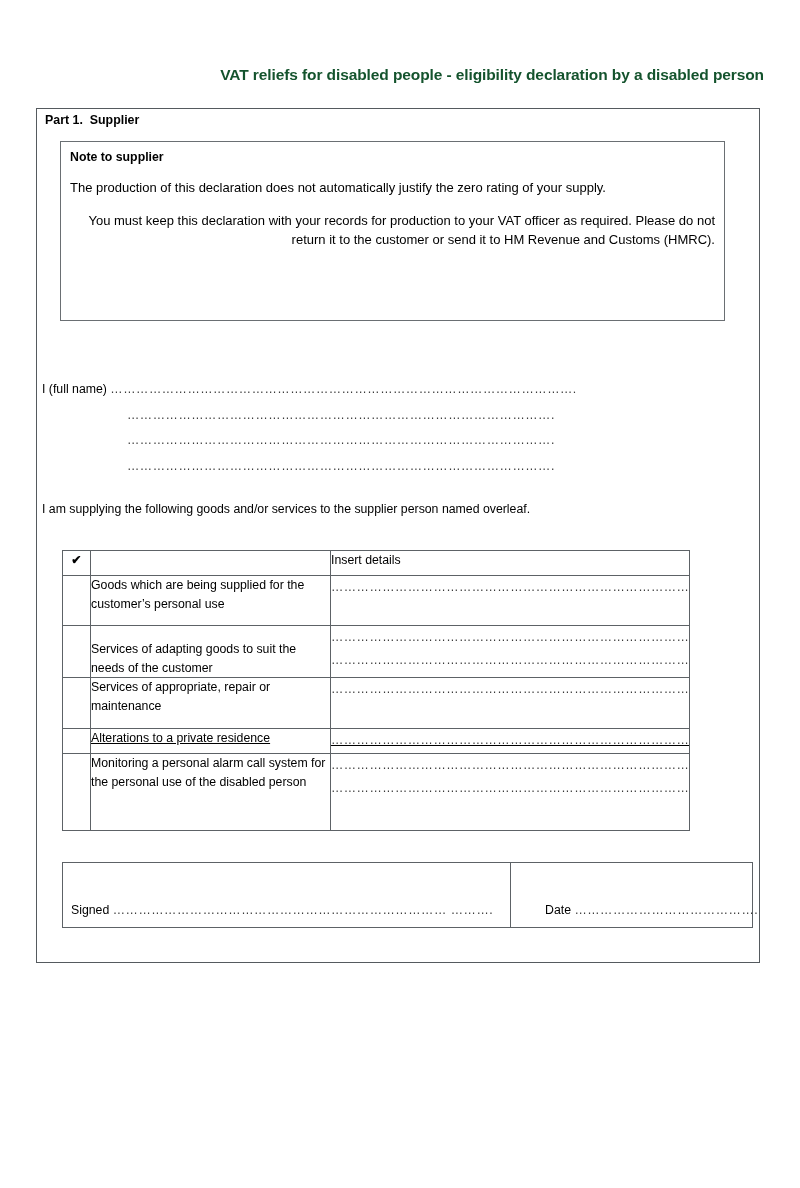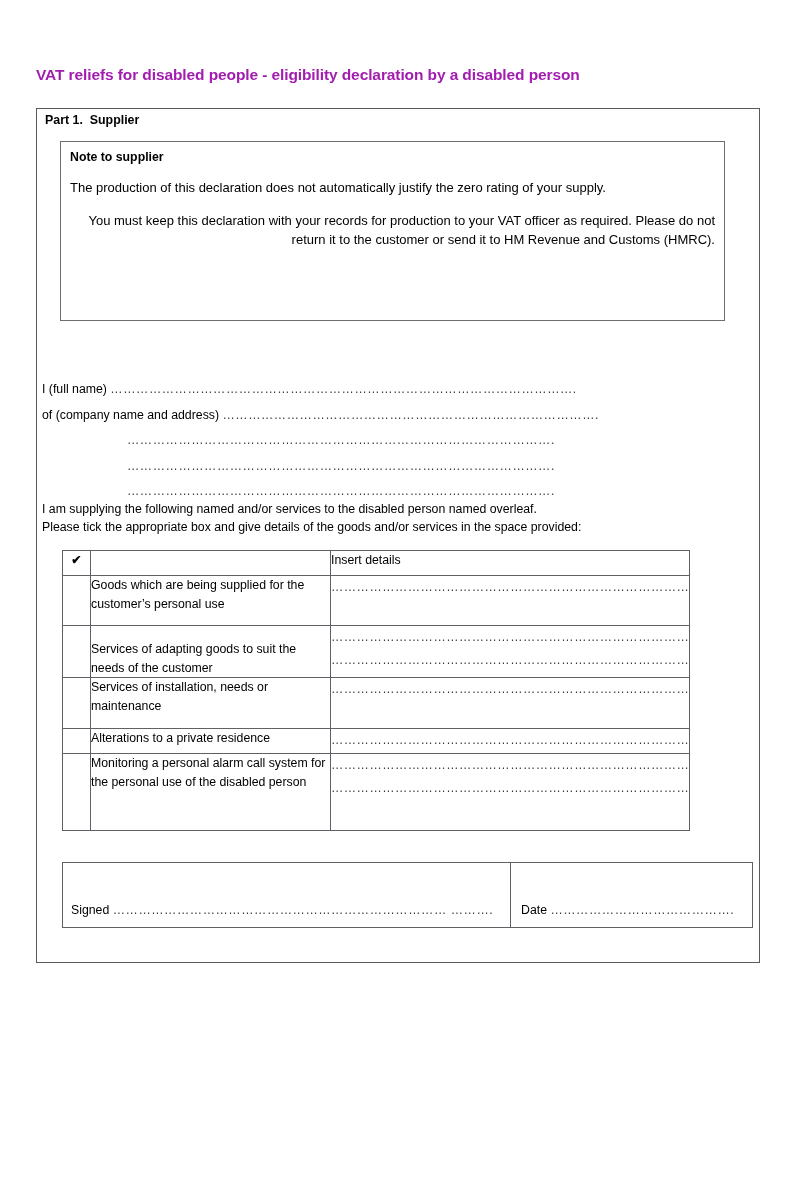--- a/index.html
+++ b/index.html
@@ -25,25 +25,25 @@
     background: #ffffff;
     overflow: hidden;
   }
 
   
   .doc-title {
     position: absolute;
     left: 36px;
     top: 66px;
     width: 728px;
-    text-align: left;
+    text-align: right;
     font-size: 15.5px;
     font-weight: bold;
     letter-spacing: -0.1px;
-    color: #a21caf;
+    color: #14532d;
   }
 
   
   .form-frame {
     position: absolute;
     left: 36px;
     top: 108px;
     width: 724px;
     height: 855px;
     border: 1.3px solid #555a5e;
@@ -175,36 +175,37 @@
     color: #3a3a3a;
     font-size: 12.3px;
     line-height: 23px;
     overflow: hidden;
     white-space: nowrap;
   }
 
   .r1 { height: 50px; }
   .r2 { height: 52px; }
   .r3 { height: 51px; }
-  .r4 { height: 21px; }
+  .r4 { height: 21px; text-decoration: underline; }
   .r5 { height: 77px; }
 
   .cell-desc.mid { padding-top: 14px; }
 
   
   .sign-box {
     position: absolute;
     left: 62px;
     top: 862px;
     width: 691px;
     height: 66px;
     border: 1.2px solid #5d6266;
     box-sizing: border-box;
     display: flex;
     background: #fff;
+    gap: 24px;
   }
   .sign-left {
     width: 448px;
     border-right: 1.2px solid #5d6266;
     box-sizing: border-box;
     position: relative;
   }
   .sign-right {
     flex: 1;
     position: relative;
@@ -240,32 +241,30 @@
 
     <p class="note-p">The production of this declaration does not automatically justify the zero rating of your supply.</p>
 
 
     <p class="note-p">You must keep this declaration with your records for production to your VAT officer as required.  Please do not return it to the customer or send it to HM Revenue and Customs (HMRC).</p>
   </div>
 
   <div class="fill-block">
     <div class="fill-row"><span class="fill-label">I (full name) </span><span class="dots">……………………………………………………………………………………………….</span></div>
 
-    <div class="fill-row"><span class="fill-label">of (company name and address)  </span><span class="dots">…………………………………………………………………………….</span></div>
 
     <div class="fill-row indent"><span class="dots">……………………………………………………………………………………….</span></div>
 
     <div class="fill-row indent"><span class="dots">……………………………………………………………………………………….</span></div>
 
     <div class="fill-row indent"><span class="dots">……………………………………………………………………………………….</span></div>
   </div>
 
   <div class="intro">
-    <div>I am supplying the following named and/or services to the disabled person named overleaf.</div>
-    <div>Please tick the appropriate box and give details of the goods and/or services in the space  provided:</div>
+    <div>I am supplying the following goods and/or services to the supplier person named overleaf.</div>
   </div>
 
   <table class="goods-table">
     <colgroup>
       <col class="col-tick">
       <col class="col-desc">
       <col class="col-details">
     </colgroup>
     <tbody>
       <tr>
@@ -290,21 +289,21 @@
         <td class="cell-details">
           <div class="detail-lines">
             <div class="detail-line">…………………………………………………………………………….</div>
             <div class="detail-line">…………………………………………………………………………….</div>
           </div>
         </td>
       </tr>
 
       <tr class="r3">
         <td class="cell-tick"></td>
-        <td class="cell-desc">Services of installation, needs or maintenance</td>
+        <td class="cell-desc">Services of appropriate, repair or maintenance</td>
         <td class="cell-details">
           <div class="detail-lines">
             <div class="detail-line">…………………………………………………………………………….</div>
           </div>
         </td>
       </tr>
 
       <tr class="r4">
         <td class="cell-tick"></td>
         <td class="cell-desc">Alterations to a private residence</td>

